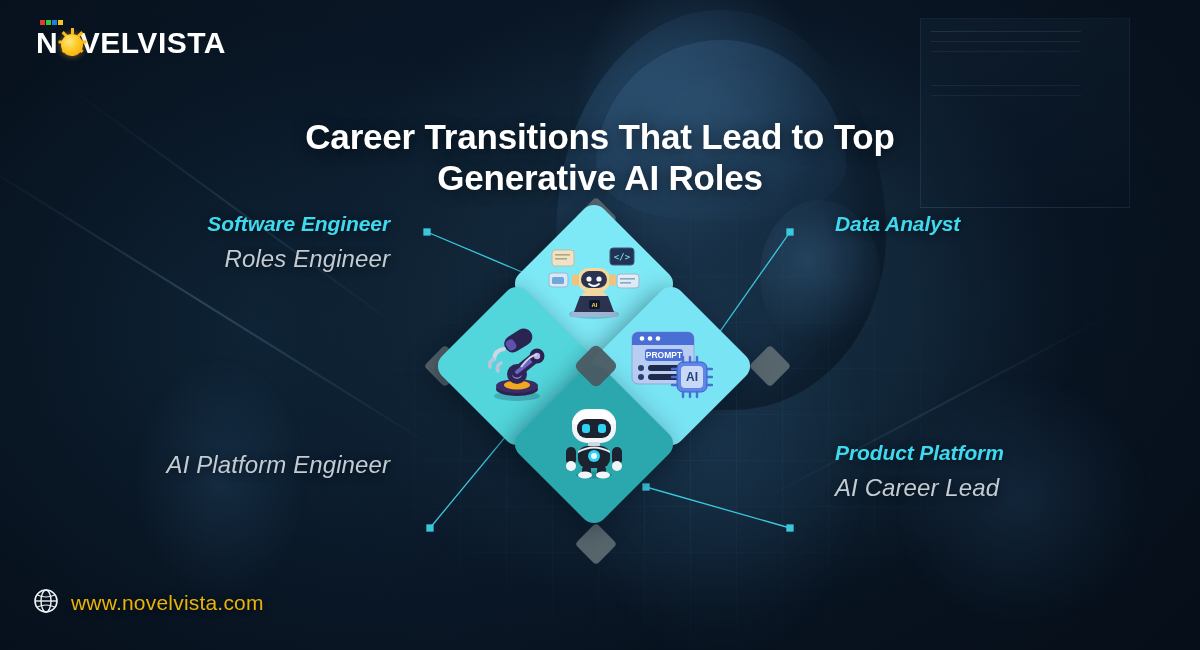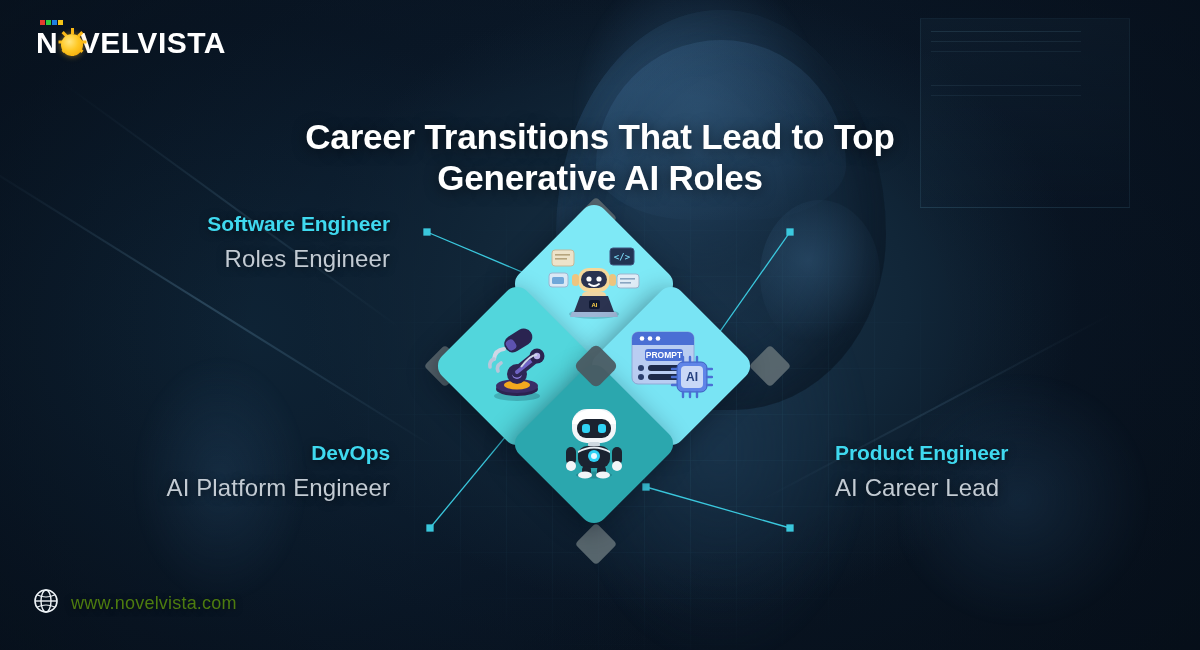--- a/index.html
+++ b/index.html
@@ -134,21 +134,21 @@
   #title {
     position: absolute; left: 250px; top: 88px; width: 700px;
     text-align: center;
     font-size: 35px; font-weight: 800; line-height: 1.18;
     color: #ffffff; letter-spacing: -.2px;
     text-shadow: 0 2px 14px rgba(0,0,0,.55);
     margin-top: 28px;
   }
 
   
-  .label { position: absolute; }
+  .label { position: absolute; font-style: italic; }
   .label .role {
     font-size: 21px; font-weight: 800; color: #3fd9ef;
     letter-spacing: -.1px; line-height: 1.1;
     text-shadow: 0 1px 8px rgba(0,0,0,.5);
   }
   .label .target {
     margin-top: 8px;
     font-size: 24px; font-weight: 400; color: #c3cbd3;
     line-height: 1.3; letter-spacing: .1px;
     text-shadow: 0 1px 8px rgba(0,0,0,.5);
@@ -186,21 +186,21 @@
   .a-left   { left: -18px; top: 133px; width: 30px; height: 30px; }
   .a-right  { left: 307px; top: 133px; width: 30px; height: 30px; }
   .a-center { left: 132px; top: 132px; width: 32px; height: 32px; background: #4a585f; border-radius: 6px; }
 
   
   #footer {
     position: absolute; left: 33px; top: 588px;
     display: flex; align-items: center; gap: 12px;
   }
   #footer .url {
-    font-size: 18px; color: #4d7c0f; letter-spacing: .2px;
+    font-size: 21px; color: #eab308; letter-spacing: .2px;
     text-shadow: 0 1px 6px rgba(0,0,0,.5);
   }
 </style>
 </head>
 <body>
 
 <div id="stage">
 
   <div class="bg-base"></div>
   <div class="bg-robot"></div>
@@ -261,29 +261,29 @@
       <rect x="643" y="484" width="6" height="6"></rect>
     </g>
   </svg>
 
   <div class="label left" id="lbl-se">
     <div class="role">Software Engineer</div>
     <div class="target">Roles Engineer</div>
   </div>
 
   <div class="label left" id="lbl-do">
-    <div class="role">DevOps</div>
     <div class="target">AI Platform Engineer</div>
   </div>
 
   <div class="label right" id="lbl-da">
+    <div class="role">Data Analyst</div>
   </div>
 
   <div class="label right" id="lbl-pm">
-    <div class="role">Product Engineer</div>
+    <div class="role">Product Platform</div>
     <div class="target">AI Career Lead</div>
   </div>
 
   <div id="cluster">
     <div class="accent a-top"></div>
     <div class="accent a-bottom"></div>
     <div class="accent a-left"></div>
     <div class="accent a-right"></div>
 
     <div class="dia d-top">

